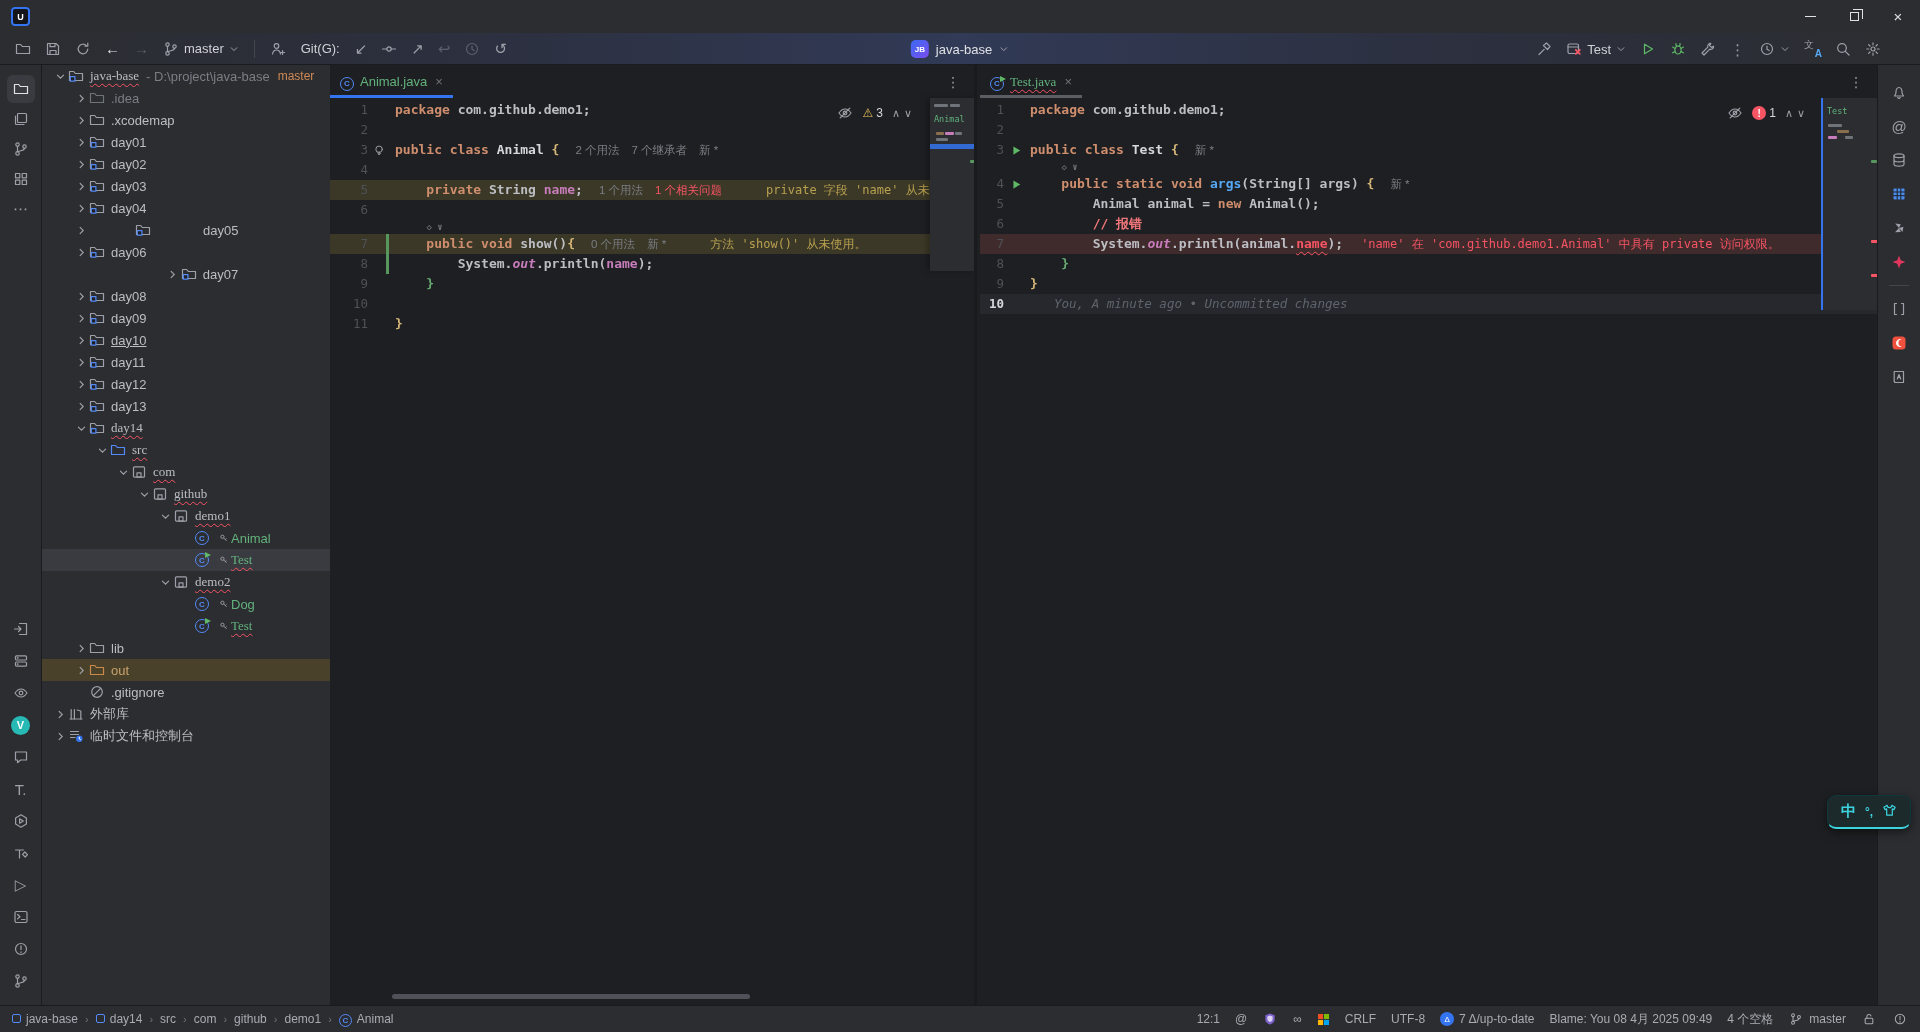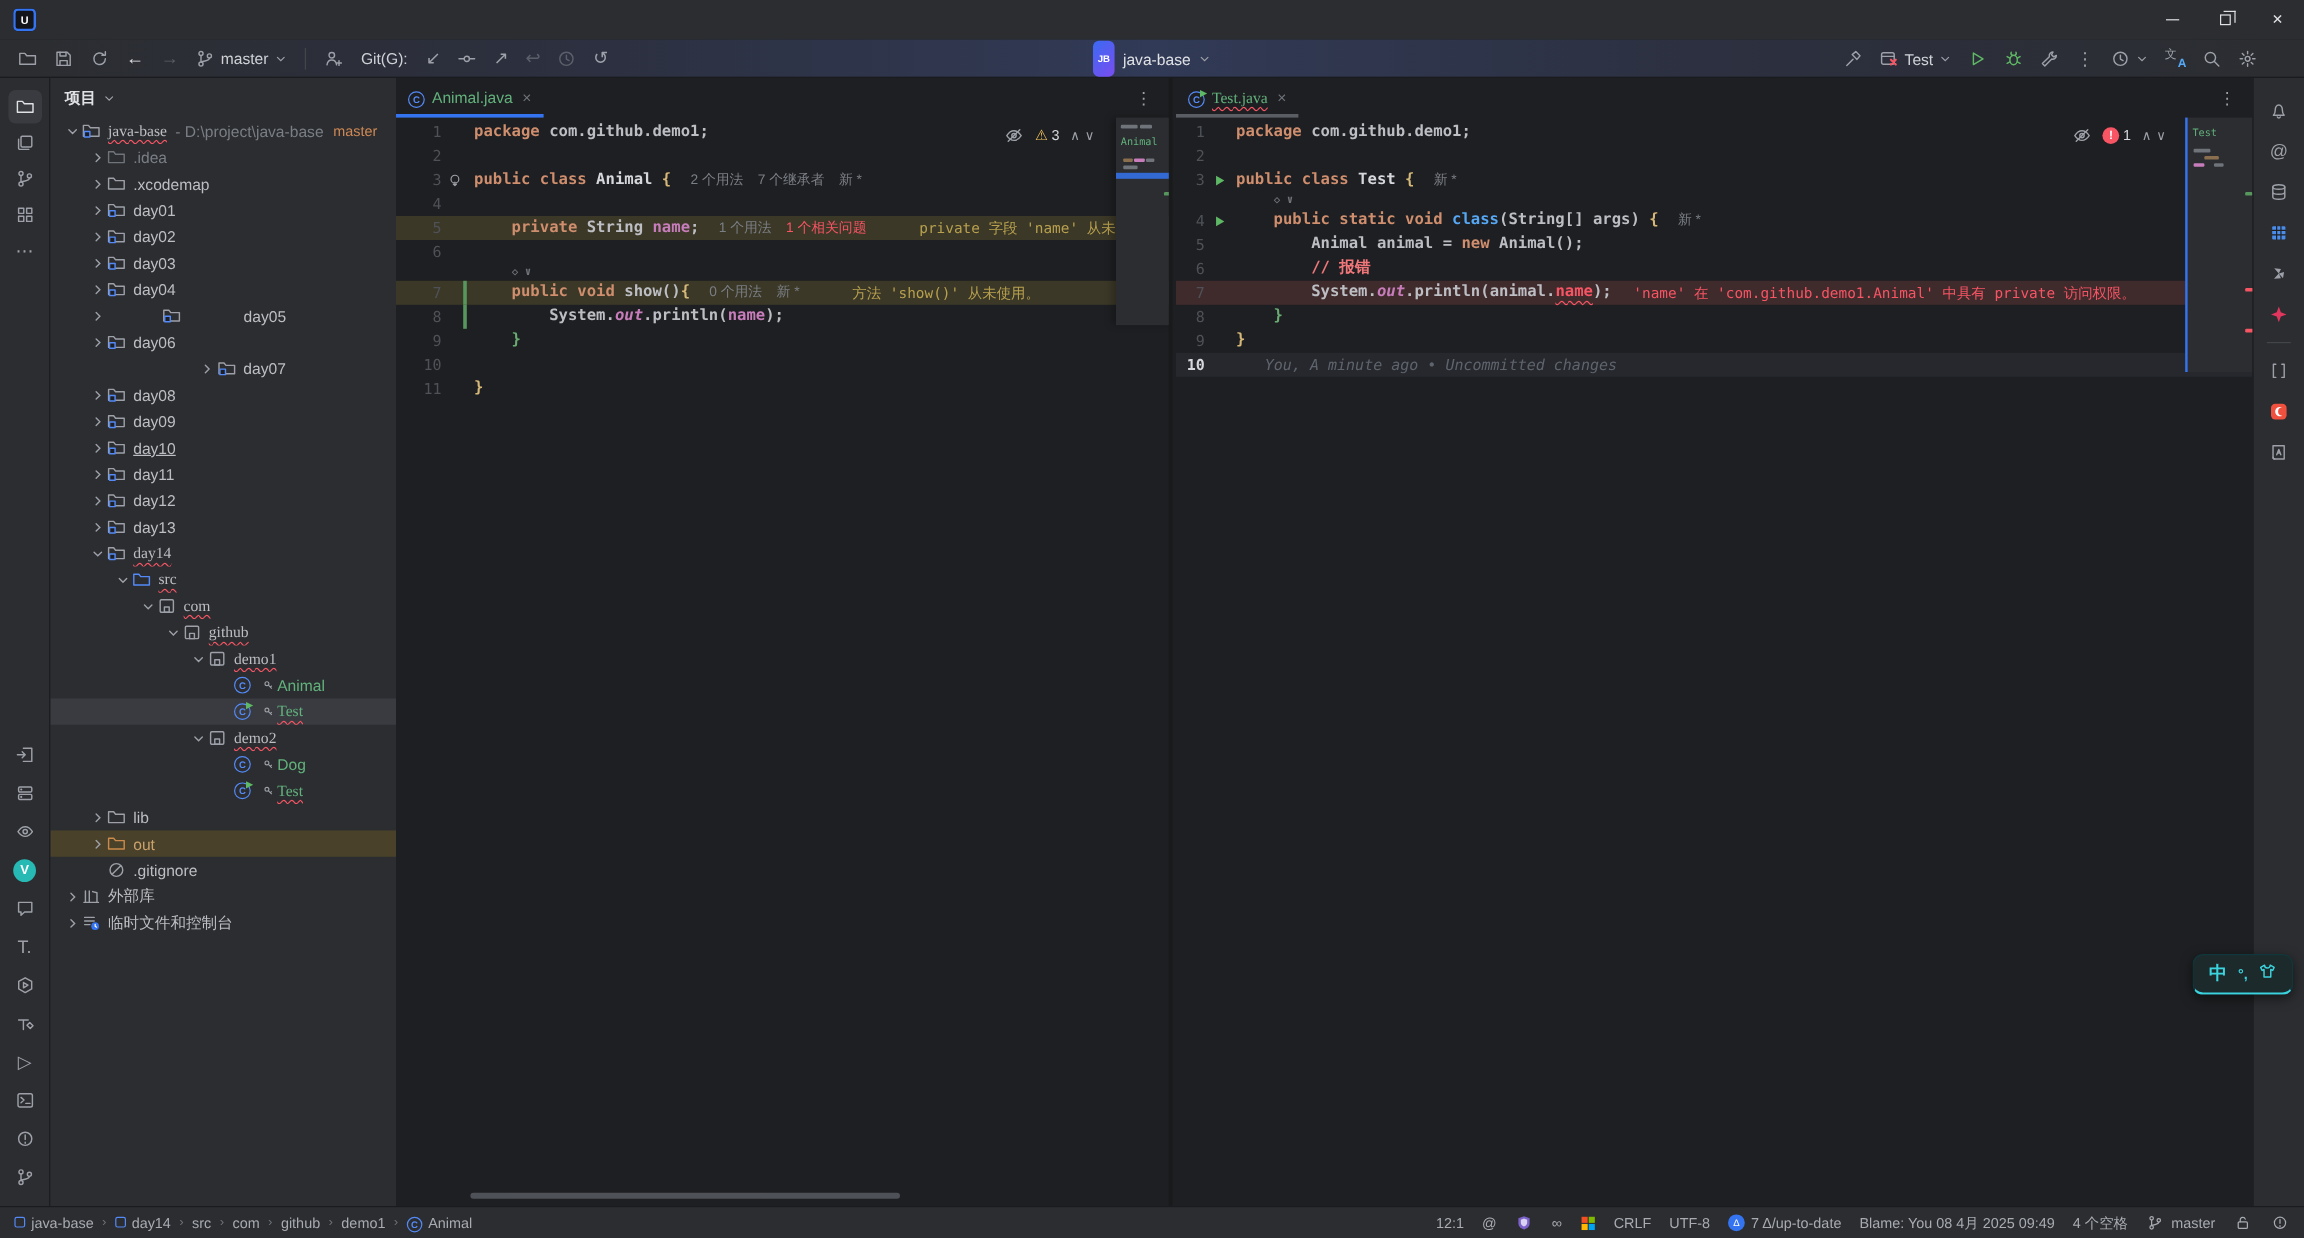--- a/index.html
+++ b/index.html
@@ -36,21 +36,21 @@
   #tb-right{display:flex;align-items:center;gap:4px;position:absolute;right:34px;top:0;height:32px;}
   .tb-btn{display:flex;align-items:center;gap:5px;padding:3px 5px;border-radius:4px;color:var(--dim);font-size:13px;}
   .tb-btn.dim{opacity:.42;}
   .tb-btn.bright{color:#dfe1e5;}
   .tb-label{font-size:13px;color:#cfd1d6;padding:0 6px;}
   .tb-divider{width:1px;height:18px;background:#43454a;margin:0 6px;}
   .tb-glyph{font-size:15px;line-height:1;}
   .tb-text-label{color:#cfd1d6;}
   .chev{width:10px;height:10px;}
   #project-chip{position:absolute;left:50%;transform:translateX(-50%);top:0;height:32px;display:flex;align-items:center;gap:7px;padding:0 8px;border-radius:6px;}
-  #chip-badge{width:18px;height:30px;border-radius:5px;background:linear-gradient(135deg,#3b6af2,#7a4df0);color:#fff;
+  #chip-badge{width:18px;height:18px;border-radius:5px;background:linear-gradient(135deg,#3b6af2,#7a4df0);color:#fff;
     font-size:8px;font-weight:bold;display:flex;align-items:center;justify-content:center;}
   #chip-label{font-size:13px;color:#dfe1e5;}
   .ic{display:inline-block;vertical-align:middle;}
   .ic svg{display:block;}
 
   
   #activity-bar{position:absolute;left:0;top:65px;width:42px;height:940px;background:var(--panel);border-right:1px solid #1a1b1e;
     display:flex;flex-direction:column;align-items:center;padding:8px 0;}
   .ab-btn{width:28px;height:28px;margin:2px 0;border-radius:6px;display:flex;align-items:center;justify-content:center;color:var(--dim);font-size:15px;}
   .ab-btn.active{background:var(--hl);color:#dfe1e5;}
@@ -469,28 +469,20 @@
               <circle cx="4.5" cy="12.4" r="1.7"></circle>
               <circle cx="11.5" cy="5.6" r="1.7"></circle>
               <path d="M4.5 5.3v5.4M11.5 7.3c0 2.6-3.4 2-7 3.4"></path>
             </svg>
           </span>
         </span>
       </div>
   </aside>
 
   <section id="project-panel">
-    <div id="pp-header">
-      <span>项目</span>
-      <span class="ic chev-slot" style="color: rgb(157, 160, 168);">
-          <svg class="chev" viewBox="0 0 16 16" fill="none" stroke="currentColor" stroke-width="1.6" stroke-linecap="round">
-            <path d="M3.5 6l4.5 4.5L12.5 6"></path>
-          </svg>
-        </span>
-    </div>
     <div id="pp-tree">
         <div class="tree-row" style="padding-left: 10px;">
           <span class="tr-chev">
             <svg width="11" height="11" viewBox="0 0 16 16" fill="none" stroke="currentColor" stroke-width="1.7" stroke-linecap="round" style="transform: rotate(90deg);">
               <path d="M6 3.5L10.5 8 6 12.5"></path>
             </svg>
           </span>
           <span class="tr-icon" style="color: rgb(157, 160, 168);">
             <svg width="16" height="16" viewBox="0 0 16 16" fill="none" stroke="currentColor" stroke-width="1.2" stroke-linecap="round" stroke-linejoin="round">
               <path d="M1.5 3.5h4.2l1.6 2h7.2v7H1.5z"></path>
@@ -994,21 +986,21 @@
         <div class="code-line"><span class="gut" style="width: 50px;"><span class="gut-num" style="width: 24px;">1</span></span><span class="tok-kw">package </span><span class="tok-pl">com.github.demo1;</span></div>
         <div class="code-line"><span class="gut" style="width: 50px;"><span class="gut-num" style="width: 24px;">2</span></span></div>
         <div class="code-line"><span class="gut" style="width: 50px;"><span class="gut-num" style="width: 24px;">3</span><span class="gut-icon" style="left: 31px;"><svg width="11" height="11" viewBox="0 0 16 16" fill="#5fb865">
                 <path d="M3.5 2l10 6-10 6z"></path>
               </svg></span></span><span class="tok-kw">public class </span><span class="tok-clsB">Test </span><span class="tok-brY">{</span><span class="hint first">新 *</span></div>
         <div class="inlay-line" style="padding-left: 81.4px;">
           <span>◇ ∨</span>
         </div>
         <div class="code-line"><span class="gut" style="width: 50px;"><span class="gut-num" style="width: 24px;">4</span><span class="gut-icon" style="left: 31px;"><svg width="11" height="11" viewBox="0 0 16 16" fill="#5fb865">
                 <path d="M3.5 2l10 6-10 6z"></path>
-              </svg></span></span><span class="tok-pl">    </span><span class="tok-kw">public static void </span><span class="tok-mth">class</span><span class="tok-pl">(String[] args) </span><span class="tok-brY">{</span><span class="hint first">新 *</span></div>
+              </svg></span></span><span class="tok-pl">    </span><span class="tok-kw">public static void </span><span class="tok-mth">args</span><span class="tok-pl">(String[] args) </span><span class="tok-brY">{</span><span class="hint first">新 *</span></div>
         <div class="code-line"><span class="gut" style="width: 50px;"><span class="gut-num" style="width: 24px;">5</span></span><span class="tok-pl">        </span><span class="tok-pl">Animal animal = </span><span class="tok-kw">new </span><span class="tok-pl">Animal();</span></div>
         <div class="code-line"><span class="gut" style="width: 50px;"><span class="gut-num" style="width: 24px;">6</span></span><span class="tok-pl">        </span><span class="tok-cmR">// 报错</span></div>
         <div class="code-line err-bg"><span class="gut" style="width: 50px;"><span class="gut-num" style="width: 24px;">7</span></span><span class="tok-pl">        </span><span class="tok-pl">System.</span><span class="tok-fldI">out</span><span class="tok-pl">.println(</span><span class="tok-pl">animal.</span><span class="tok-errU">name</span><span class="tok-pl">);</span><span class="trail err">'name' 在 'com.github.demo1.Animal' 中具有 private 访问权限。</span></div>
         <div class="code-line"><span class="gut" style="width: 50px;"><span class="gut-num" style="width: 24px;">8</span></span><span class="tok-pl">    </span><span class="tok-brG">}</span></div>
         <div class="code-line"><span class="gut" style="width: 50px;"><span class="gut-num" style="width: 24px;">9</span></span><span class="tok-brY">}</span></div>
         <div class="code-line cur-bg"><span class="gut" style="width: 50px;"><span class="gut-num cur" style="width: 24px;">10</span></span><span class="blame mono">You, A minute ago • Uncommitted changes</span></div>
       </div>
       <div class="mini" id="mini-right">
         <span class="mini-label" style="top: 8px;">Test</span>
         <span class="mini-dash" style="left: 5px; top: 26px; width: 14px; background: rgb(111, 115, 122);"></span>

